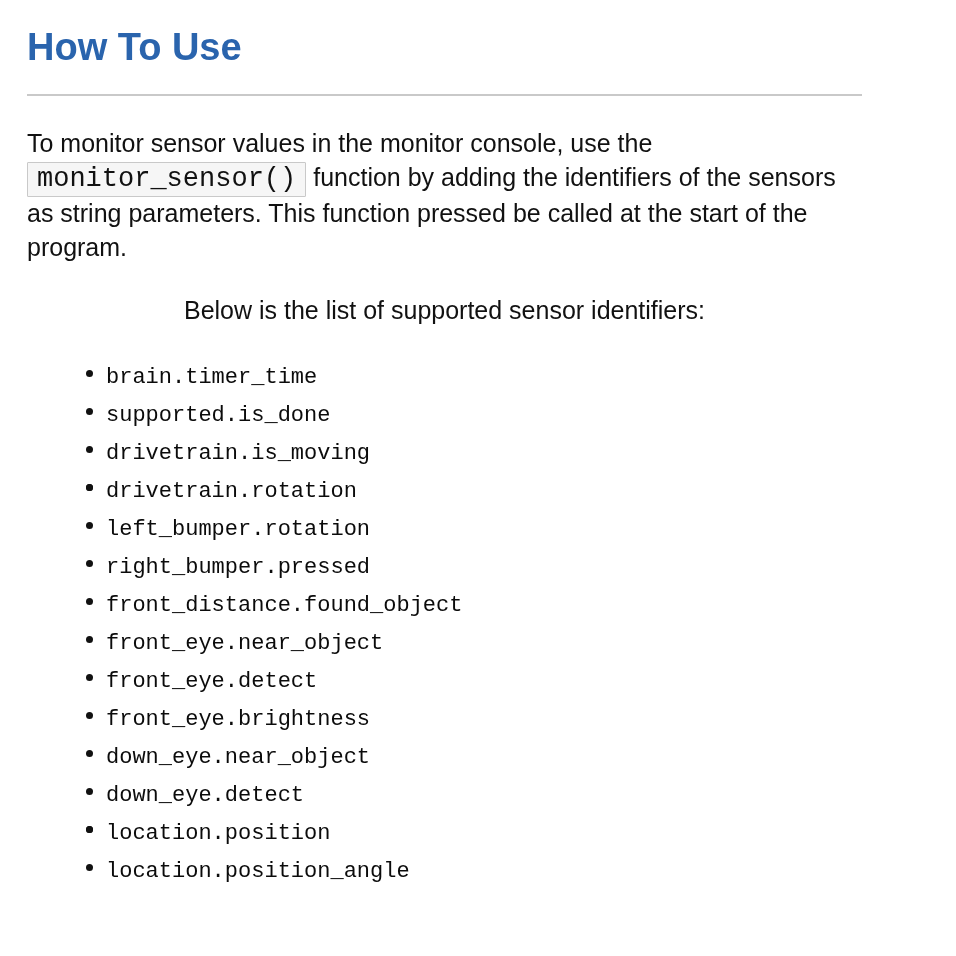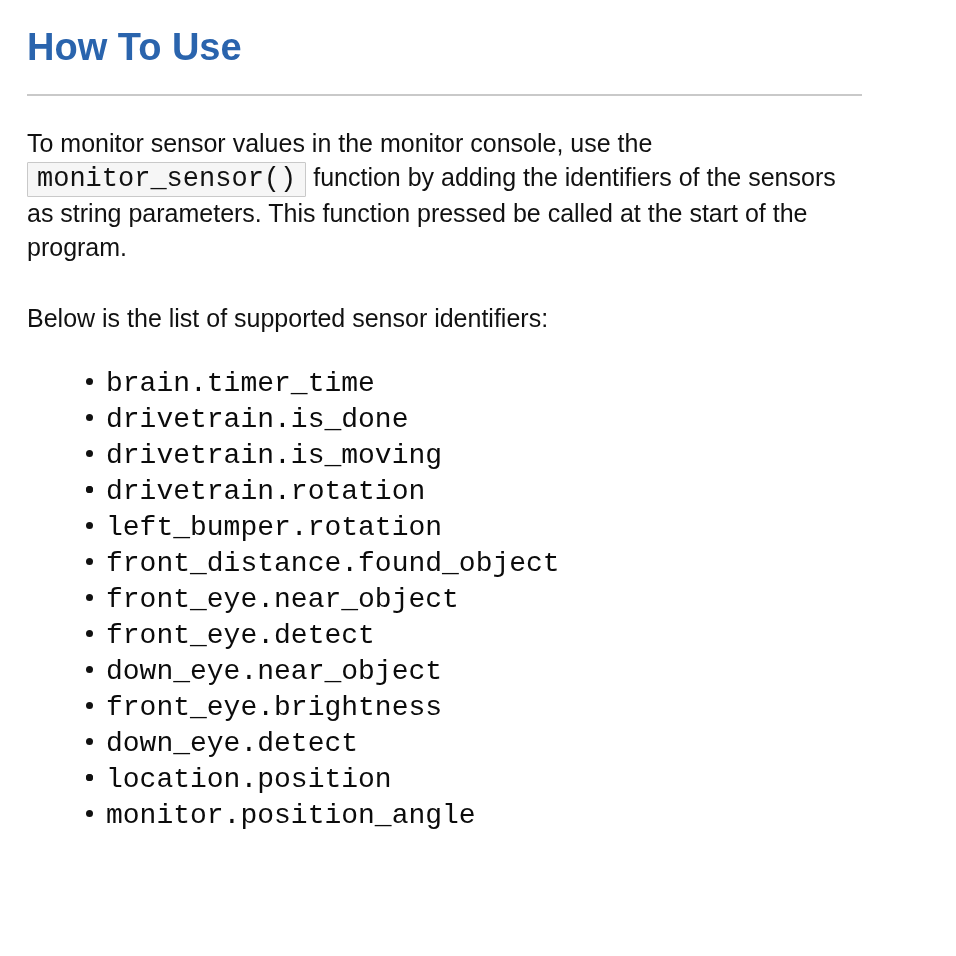--- a/index.html
+++ b/index.html
@@ -36,21 +36,22 @@
     font-family: "Liberation Mono", "DejaVu Sans Mono", monospace;
     font-size: 27px;
     background: #f6f6f6;
     border: 1px solid #c9c9c9;
     border-radius: 1px;
     padding: 1px 9px 2px 9px;
     white-space: nowrap;
     color: #111111;
   }
   p.list-intro {
-    margin-top: 37px;
+    margin-top: 29px;
+    text-align: center;
   }
   ul.sensor-list {
     list-style: none;
     margin-top: 30px;
     padding-left: 79px;
   }
   ul.sensor-list li {
     position: relative;
     line-height: 34px;
   }
@@ -59,21 +60,21 @@
     left: -20px;
     top: 13px;
     width: 7px;
     height: 7px;
     border-radius: 50%;
     background: #111111;
     display: inline-block;
   }
   ul.sensor-list li code {
     font-family: "Liberation Mono", "DejaVu Sans Mono", monospace;
-    font-size: 28px;
+    font-size: 22px;
     color: #0b0b0b;
     background: transparent;
   }
 </style>
 </head>
 <body>
 
 <div class="page">
 
   <h1 class="page-title">How To Use</h1>
@@ -88,21 +89,21 @@
 
   <ul class="sensor-list">
 
       <li>
         <span class="bullet"></span>
         <code>brain.timer_time</code>
       </li>
 
       <li>
         <span class="bullet"></span>
-        <code>drivetrain.is_done</code>
+        <code>supported.is_done</code>
       </li>
 
       <li>
         <span class="bullet"></span>
         <code>drivetrain.is_moving</code>
       </li>
 
       <li>
         <span class="bullet"></span>
       </li>
@@ -110,60 +111,64 @@
       <li>
         <span class="bullet"></span>
         <code>drivetrain.rotation</code>
       </li>
 
       <li>
         <span class="bullet"></span>
         <code>left_bumper.rotation</code>
       </li>
 
+      <li>
+        <span class="bullet"></span>
+        <code>right_bumper.pressed</code>
+      </li>
 
       <li>
         <span class="bullet"></span>
         <code>front_distance.found_object</code>
       </li>
 
 
       <li>
         <span class="bullet"></span>
         <code>front_eye.near_object</code>
       </li>
 
       <li>
         <span class="bullet"></span>
         <code>front_eye.detect</code>
       </li>
 
       <li>
         <span class="bullet"></span>
-        <code>down_eye.near_object</code>
+        <code>front_eye.brightness</code>
       </li>
 
       <li>
         <span class="bullet"></span>
-        <code>front_eye.brightness</code>
+        <code>down_eye.near_object</code>
       </li>
 
       <li>
         <span class="bullet"></span>
         <code>down_eye.detect</code>
       </li>
 
       <li>
         <span class="bullet"></span>
       </li>
 
       <li>
         <span class="bullet"></span>
         <code>location.position</code>
       </li>
 
       <li>
         <span class="bullet"></span>
-        <code>monitor.position_angle</code>
+        <code>location.position_angle</code>
       </li>
     </ul>
 
 </div>
 
 </body></html>

